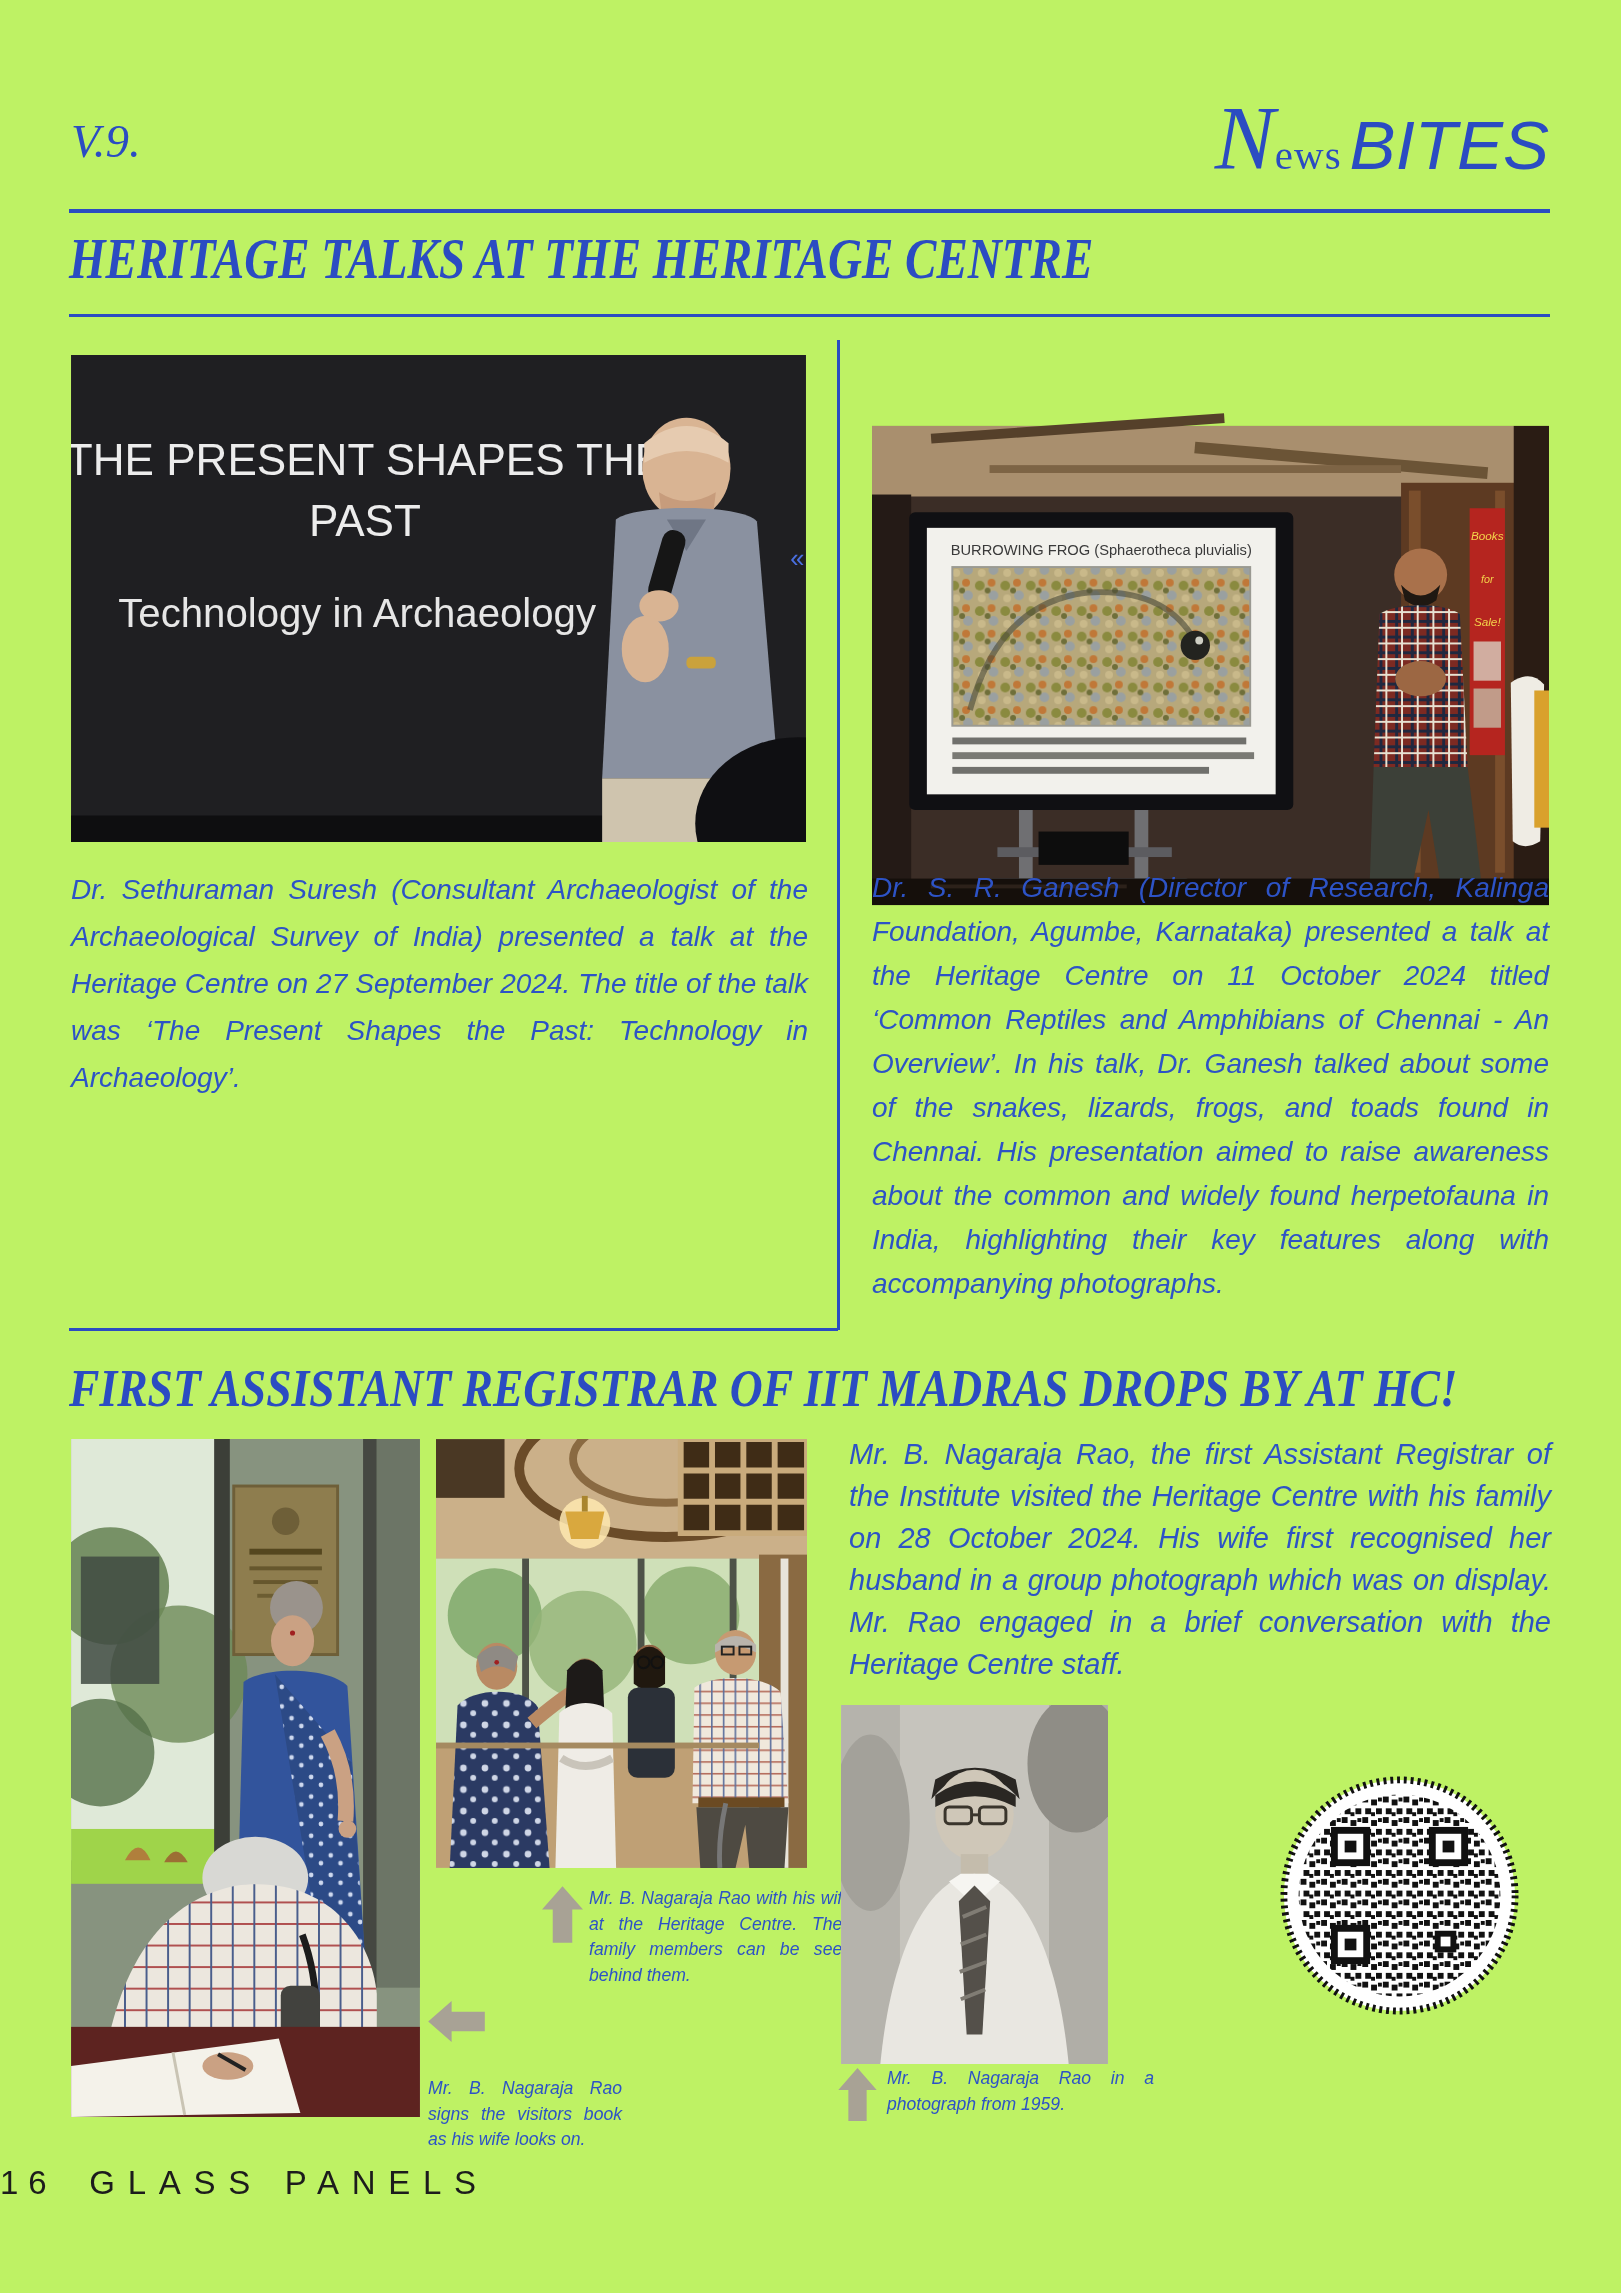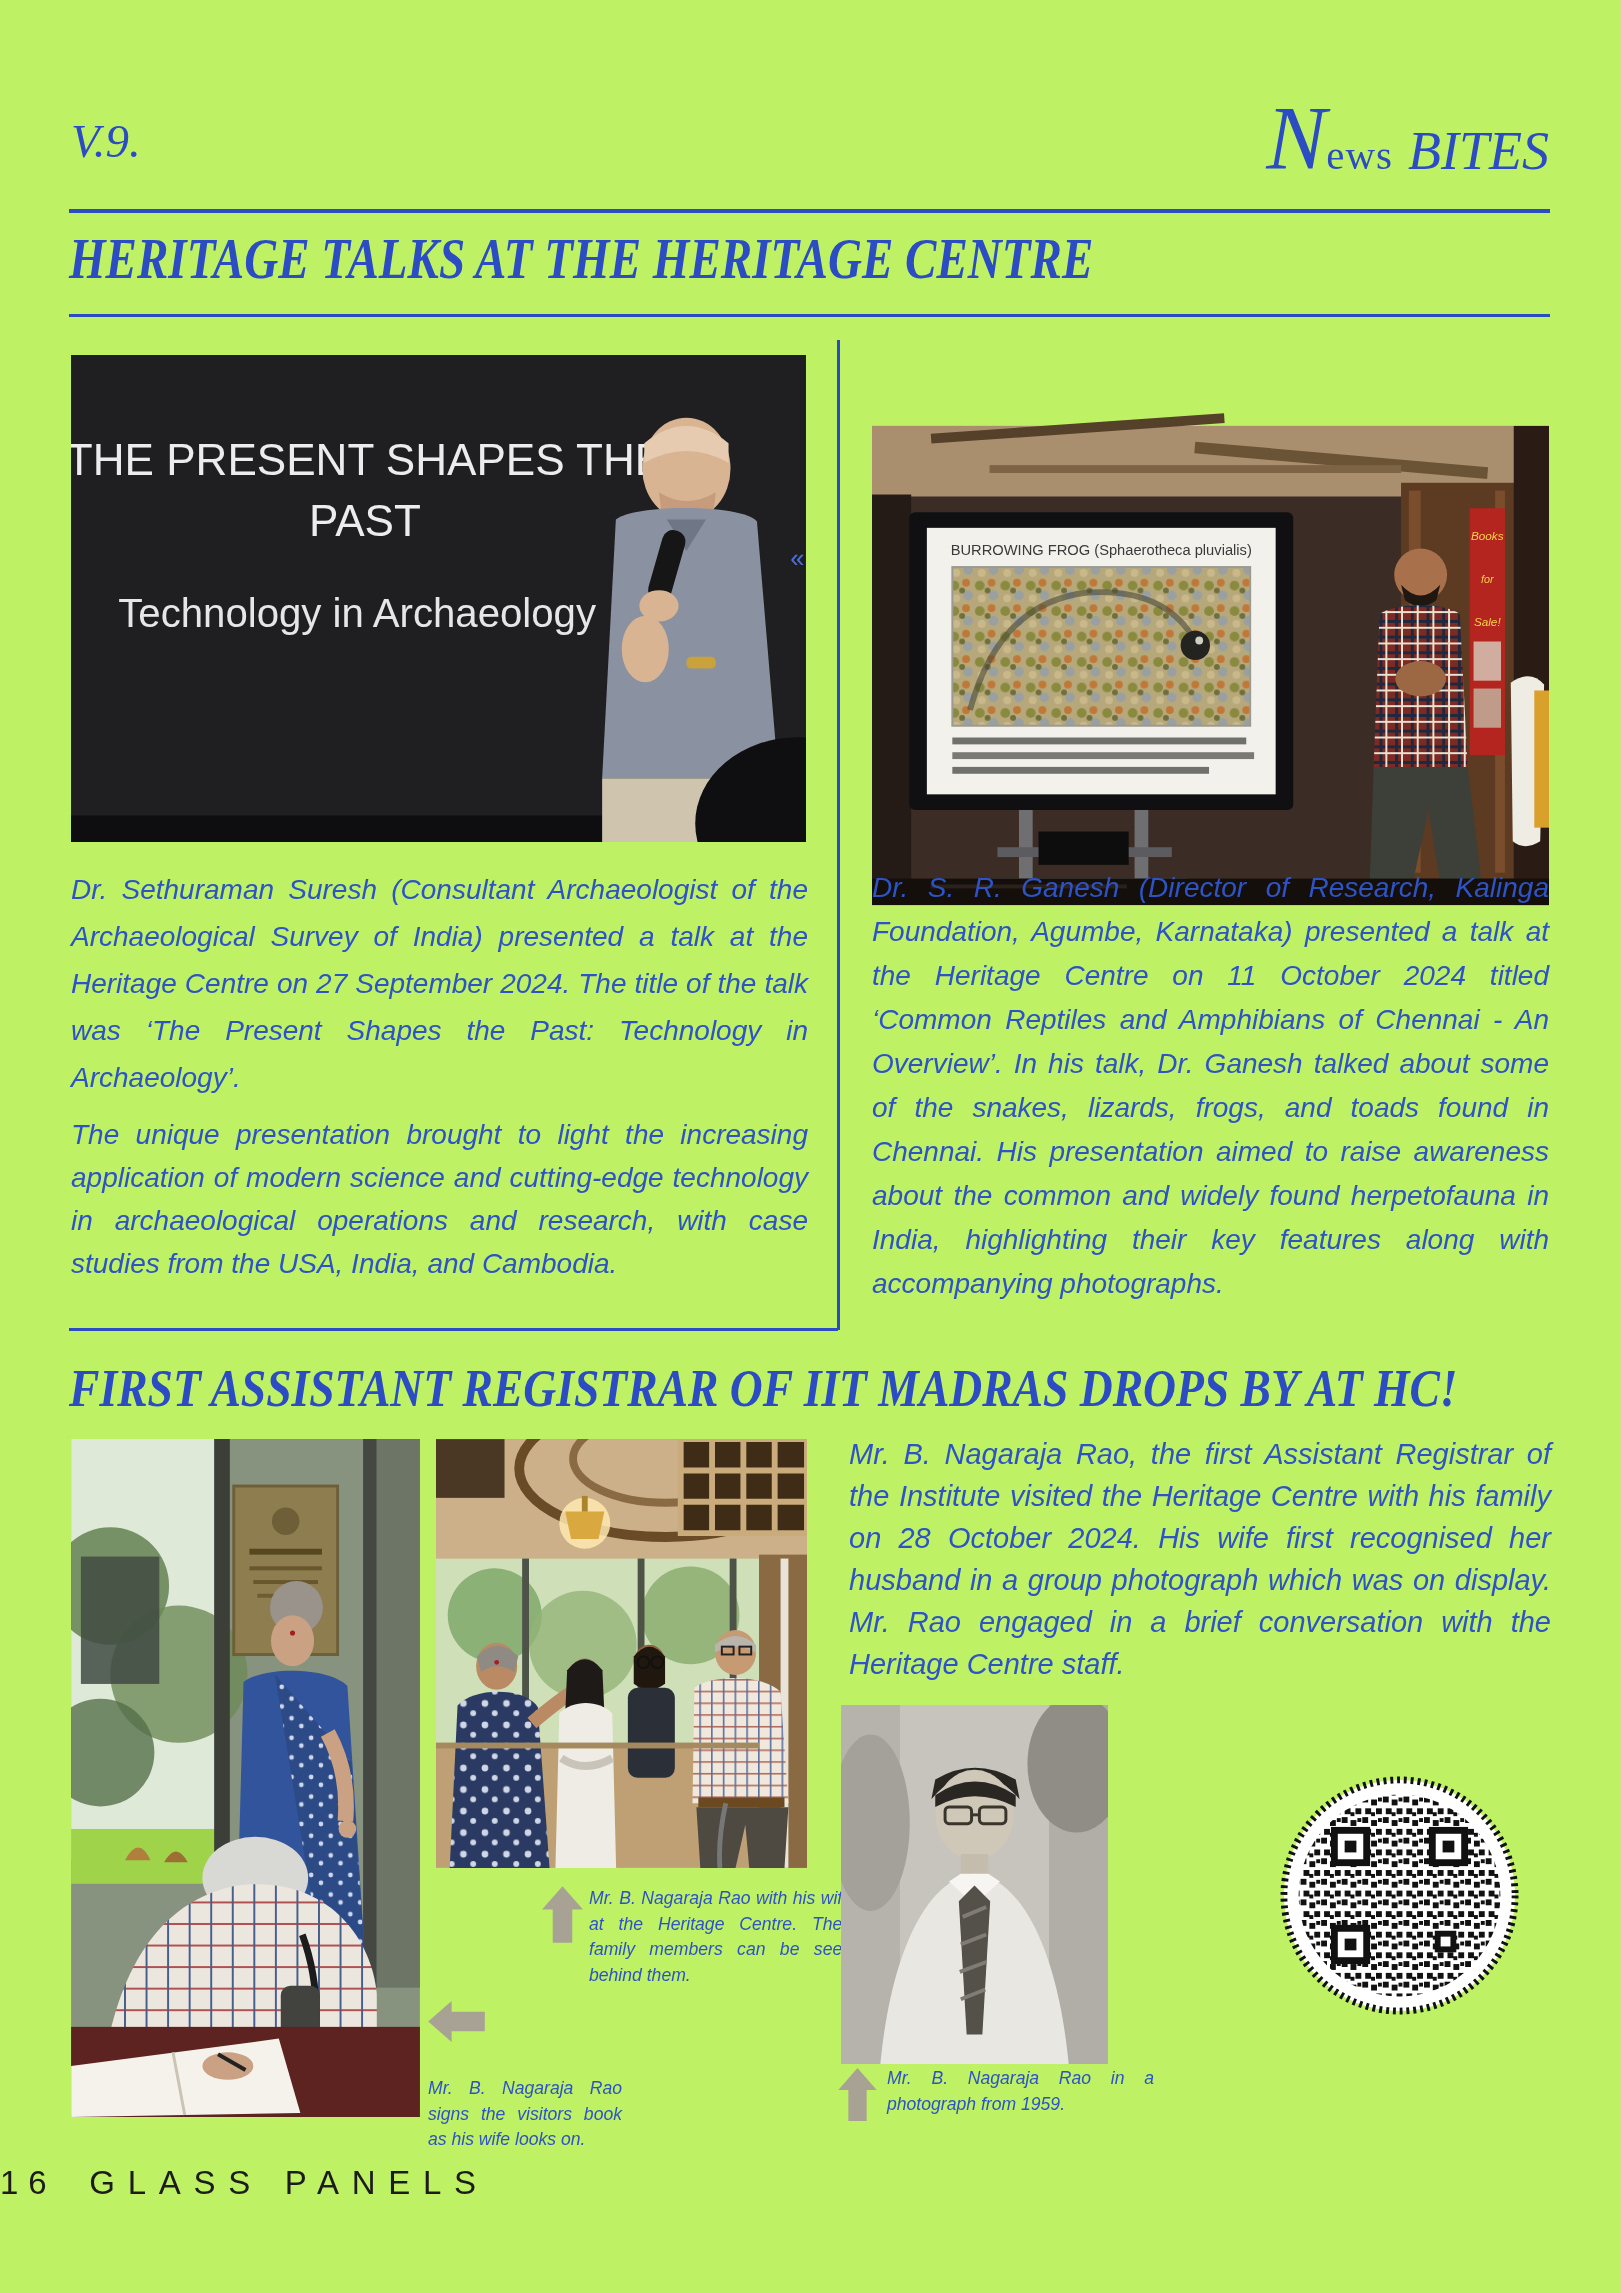--- a/index.html
+++ b/index.html
@@ -4,21 +4,21 @@
 <style>
   html,body{margin:0;padding:0;background:#cfcfcf;}
   #page{position:relative;width:1621px;height:2294px;background:#bef264;overflow:hidden;
         font-family:"Liberation Sans",sans-serif;}
   .blue-rule{position:absolute;background:#2b4cc2;}
   .vol{position:absolute;left:71px;top:114px;font-family:"Liberation Serif",serif;
        font-style:italic;font-size:47px;color:#2b4cc2;}
   .brand{position:absolute;right:72px;top:94px;display:flex;align-items:baseline;color:#2b4cc2;}
   .brand .n{font-family:"Liberation Serif",serif;font-style:italic;font-size:90px;line-height:1;}
   .brand .ews{font-family:"Liberation Serif",serif;font-size:41px;letter-spacing:1px;}
-  .brand .bites{font-family:Liberation Serif, serif;font-style:italic;font-size:54px;margin-left:15px;}
+  .brand .bites{font-family:Liberation Sans, sans-serif;font-style:italic;font-size:69px;margin-left:8px;}
   .h1,.h2{position:absolute;font-family:"Liberation Serif",serif;font-style:italic;font-weight:bold;
        color:#2b4cc2;white-space:nowrap;transform-origin:left center;}
   .h1{left:69px;top:227px;font-size:56px;transform:scaleX(.84);}
   .h2{left:69px;top:1358px;font-size:53px;transform:scaleX(.86);}
   .para{position:absolute;color:#2d53c6;font-style:italic;font-size:28px;line-height:47px;
         text-align:justify;}
   .para.tight{line-height:42px;}
   .cap{position:absolute;color:#2d53c6;font-style:italic;font-size:17.6px;line-height:25.5px;
        text-align:justify;}
   .photo{position:absolute;overflow:hidden;}
@@ -139,21 +139,20 @@
         <path d="M512,348 L608,348 L622,466 L580,466 L568,392 L552,466 L508,466 Z" fill="#3c4038"></path>
         <ellipse cx="594" cy="474" rx="22" ry="9" fill="#15120e"></ellipse>
         <ellipse cx="528" cy="474" rx="20" ry="9" fill="#15120e"></ellipse>
       </g>
       <rect x="0" y="462" width="691" height="27" fill="#150f0b"></rect>
       <rect x="60" y="468" width="200" height="4" fill="#2c211a"></rect>
     </svg>
   </div>
 
   <div class="para" style="left:71px;top:866px;width:737px;">Dr. Sethuraman Suresh (Consultant Archaeologist of the Archaeological Survey of India) presented a talk at the Heritage Centre on 27 September 2024. The title of the talk was ‘The Present Shapes the Past: Technology in Archaeology’.</div>
-  <div class="para" style="left:71px;top:1113px;width:737px;line-height:43px;">The unique presentation brought to light the increasing application of modern science and cutting-edge technology in archaeological operations and research, with case studies from the USA, India, and Cambodia.</div>
   <div class="para" style="left:872px;top:866px;width:677px;line-height:44px;">Dr. S. R. Ganesh (Director of Research, Kalinga Foundation, Agumbe, Karnataka) presented a talk at the Heritage Centre on 11 October 2024 titled ‘Common Reptiles and Amphibians of Chennai - An Overview’. In his talk, Dr. Ganesh talked about some of the snakes, lizards, frogs, and toads found in Chennai. His presentation aimed to raise awareness about the common and widely found herpetofauna in India, highlighting their key features along with accompanying photographs.</div>
 
   <div class="blue-rule" style="left:69px;top:1328px;width:769px;height:2.9px;"></div>
 
   <div class="h2">FIRST ASSISTANT REGISTRAR OF IIT MADRAS DROPS BY AT HC!</div>
 
   <div class="photo" style="left:71px;top:1439px;width:349px;height:678px;">
     <svg viewBox="0 0 356 692">
       <defs>
         <pattern id="sareeDots" width="20" height="20" patternUnits="userSpaceOnUse">

